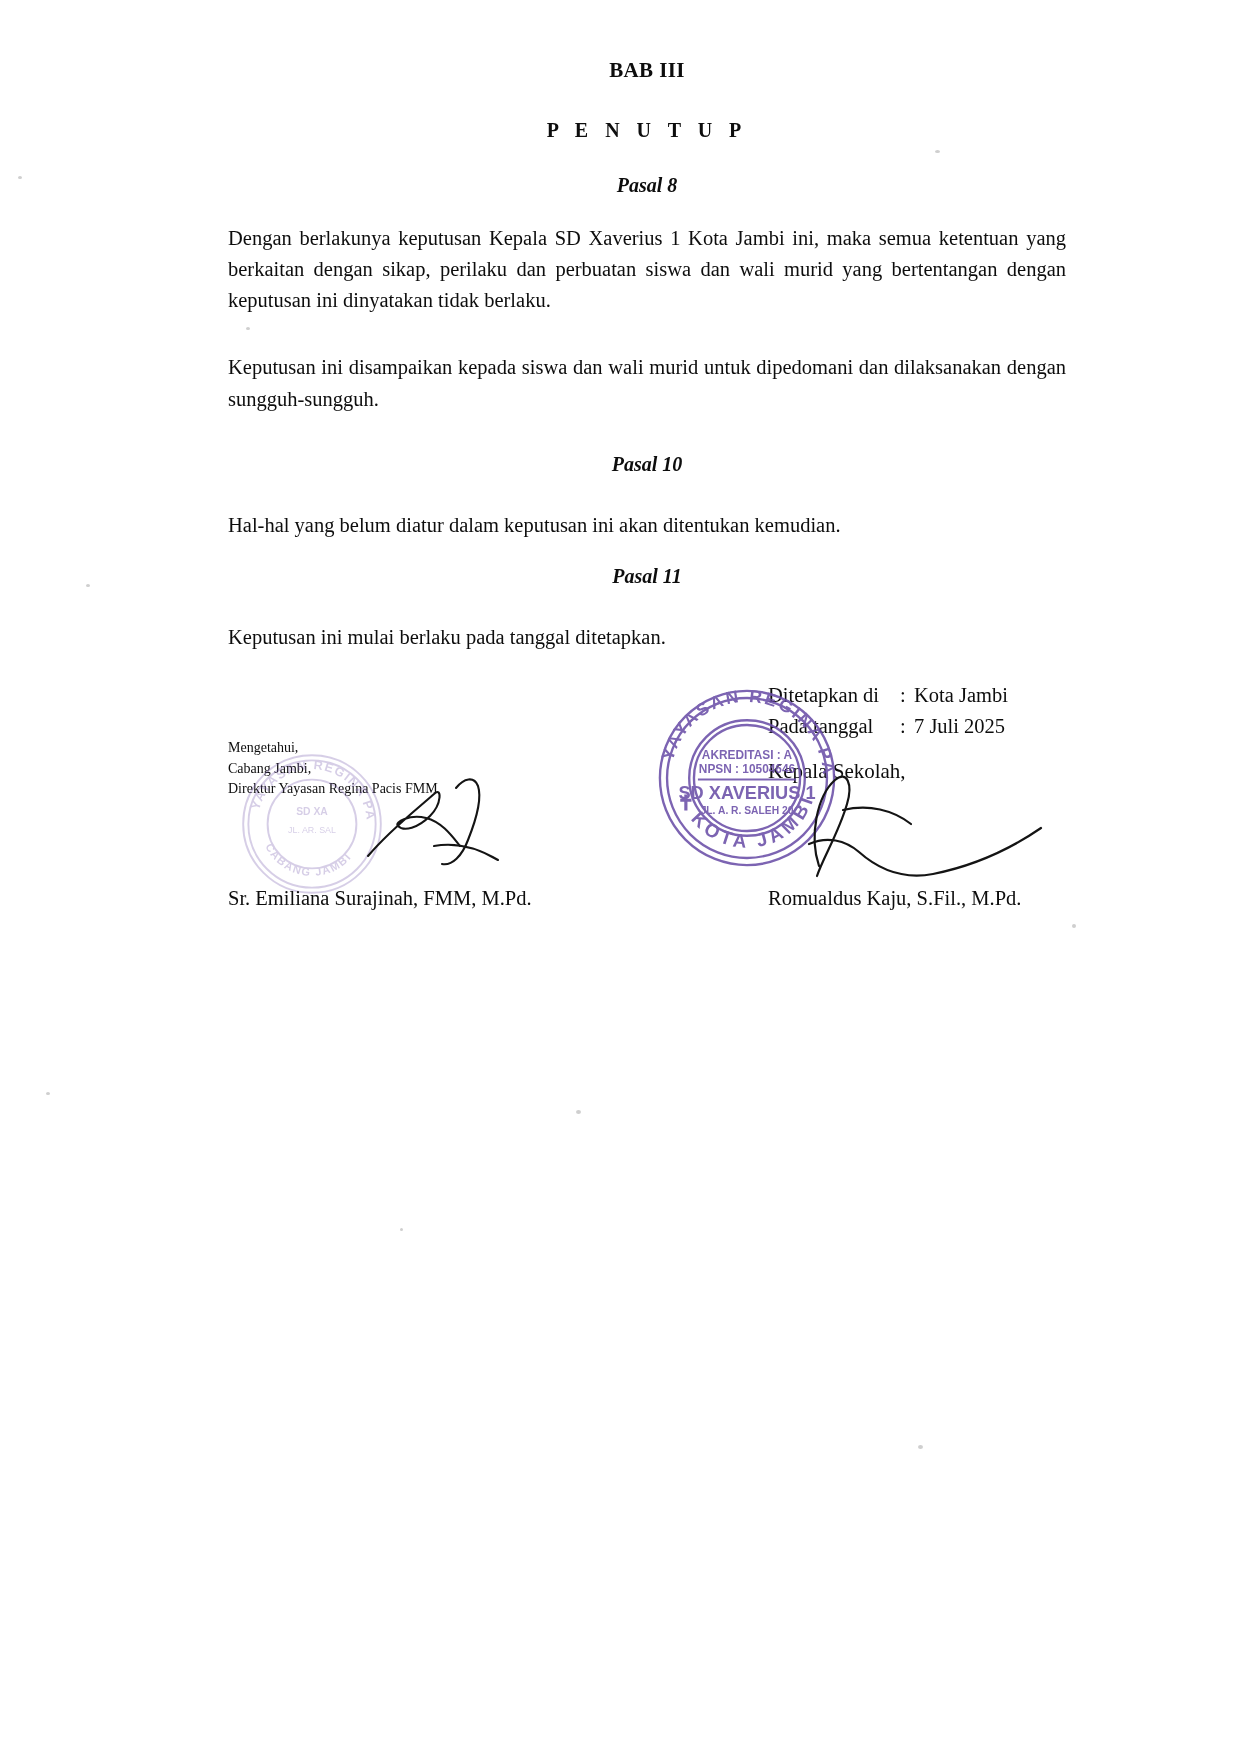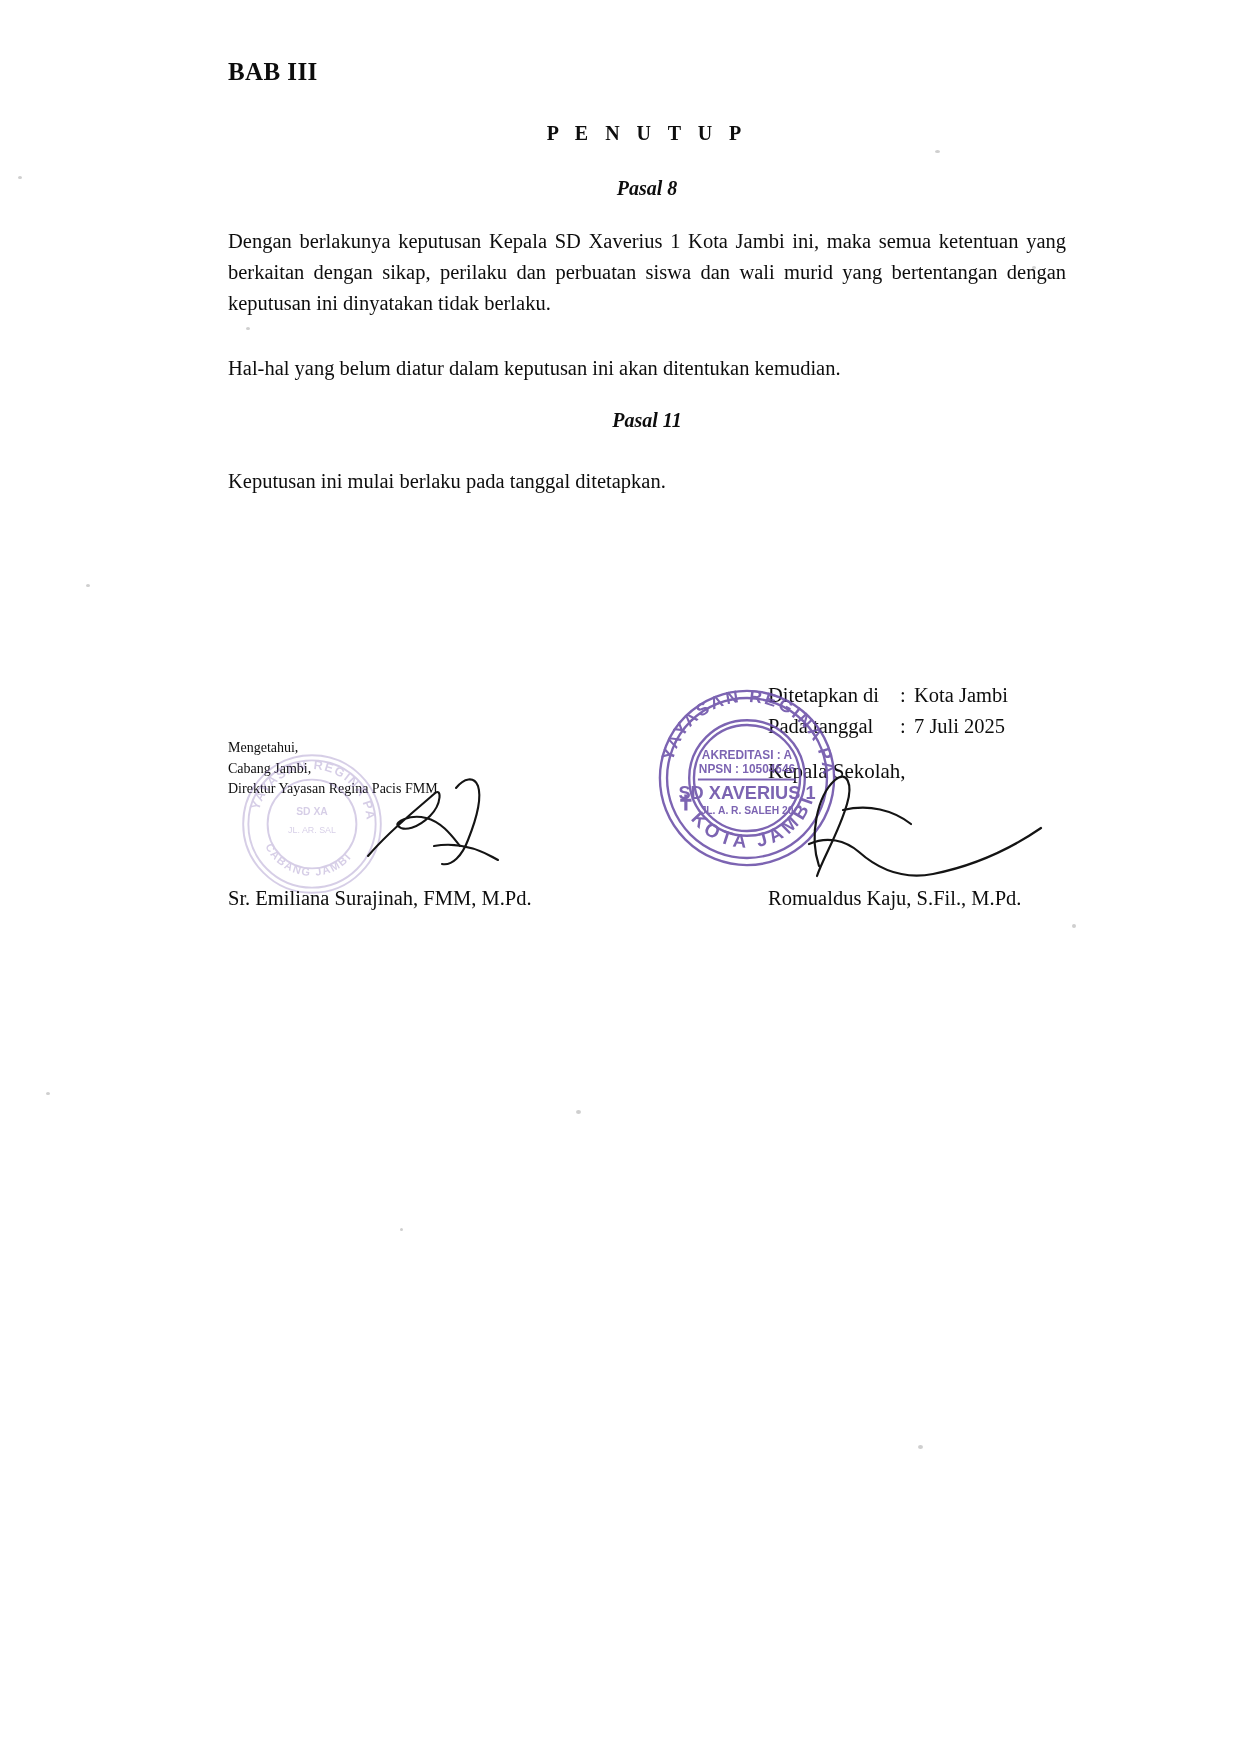--- a/index.html
+++ b/index.html
@@ -26,23 +26,23 @@
   }
 
   .content {
     position: absolute;
     left: 228px;
     top: 0;
     width: 838px;
   }
 
   .chapter-title {
-    text-align: left;
+    text-align: center;
     font-weight: bold;
-    font-size: 25px;
+    font-size: 21px;
     letter-spacing: 0.4px;
     margin-top: 58px;
   }
   .doc-title {
     text-align: center;
     font-weight: bold;
     font-size: 20px;
     letter-spacing: 6px;
     margin-top: 36px;
   }
@@ -160,21 +160,23 @@
 
   <div class="content">
 
     <div class="chapter-title">BAB III</div>
 
     <div class="doc-title">P E N U T U P</div>
 
     <div class="article-heading">Pasal 8</div>
     <div class="body-par">Dengan berlakunya keputusan Kepala  SD Xaverius 1 Kota Jambi ini, maka semua ketentuan yang berkaitan dengan sikap, perilaku dan perbuatan siswa dan wali murid   yang bertentangan dengan keputusan ini dinyatakan tidak berlaku.</div>
 
-
+    <div class="body-par" style="margin-top:36px;">Keputusan ini disampaikan kepada siswa dan wali murid untuk dipedomani dan dilaksanakan dengan sungguh-sungguh.</div>
+
+    <div class="article-heading" style="margin-top:38px;">Pasal 10</div>
     <div class="body-par left" style="margin-top:34px;">Hal-hal yang belum diatur dalam keputusan ini akan ditentukan kemudian.</div>
 
     <div class="article-heading" style="margin-top:24px;">Pasal 11</div>
     <div class="body-par left" style="margin-top:34px;">Keputusan ini mulai berlaku pada tanggal ditetapkan.</div>
 
   </div>
 
   <div class="sign-block">
 
     <div class="place-date">

